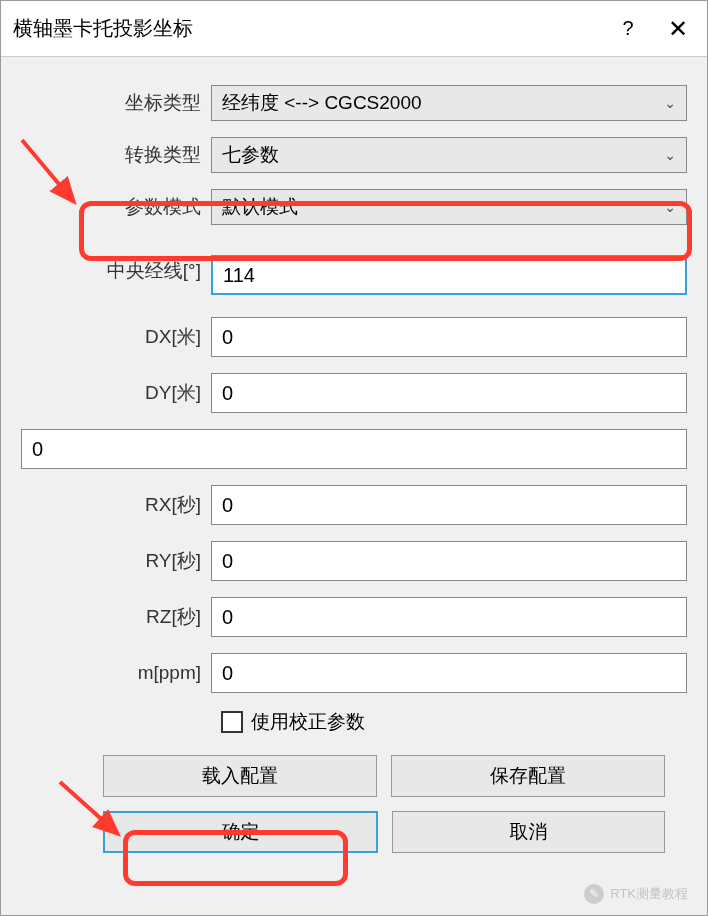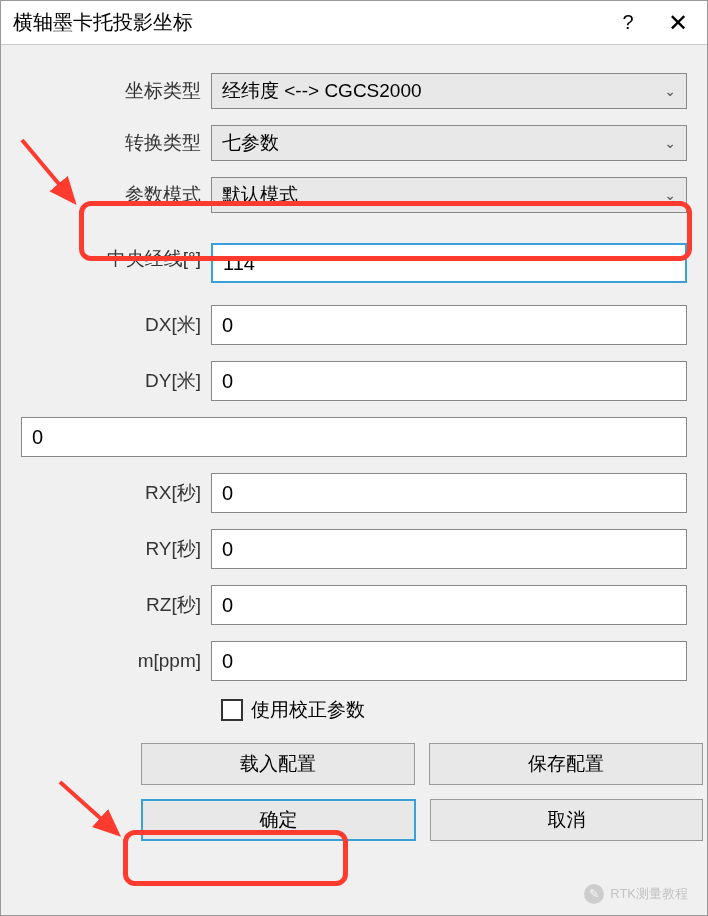--- a/index.html
+++ b/index.html
@@ -12,21 +12,21 @@
     }
     .dialog {
       width: 100%;
       height: 100%;
       background: #f0f0f0;
       border: 1px solid #999;
       display: flex;
       flex-direction: column;
     }
     .titlebar {
-      height: 44px;
+      height: 56px;
       background: #fff;
       display: flex;
       align-items: center;
       padding: 0 4px 0 12px;
       border-bottom: 1px solid #ccc;
     }
     .titlebar-title {
       font-size: 20px;
       flex: 1;
     }
@@ -121,21 +121,21 @@
       height: 42px;
       border: 1px solid #999;
       background: #e8e8e8;
       display: flex;
       align-items: center;
       justify-content: center;
       font-size: 19px;
       margin-bottom: 14px;
     }
     .btn-row {
-      margin-left: 120px;
+      margin-left: 82px;
       display: flex;
       gap: 14px;
       margin-bottom: 14px;
     }
     .btn-half {
       flex: 1;
       height: 42px;
       border: 1px solid #999;
       background: #e8e8e8;
       display: flex;

